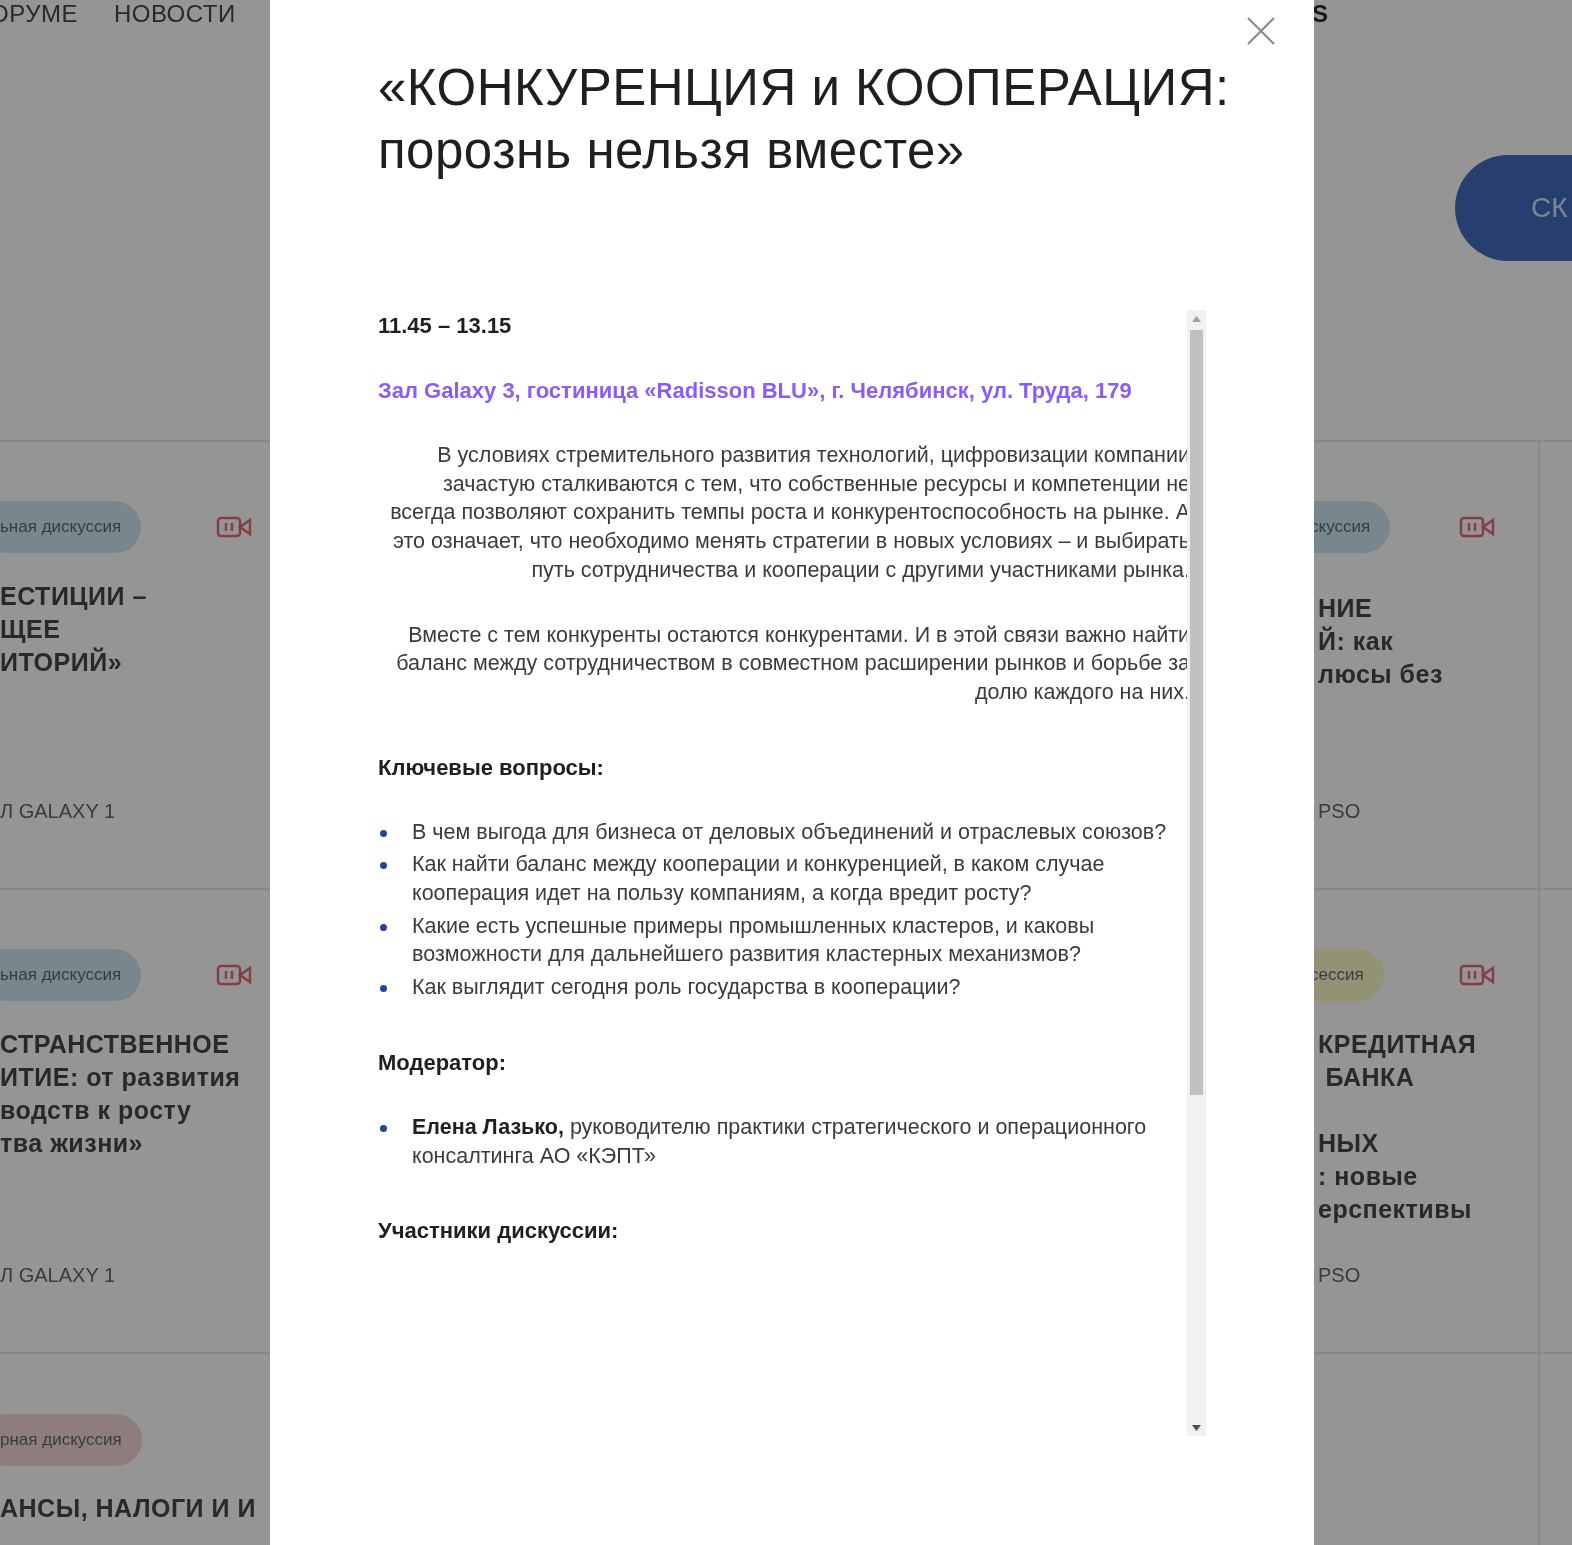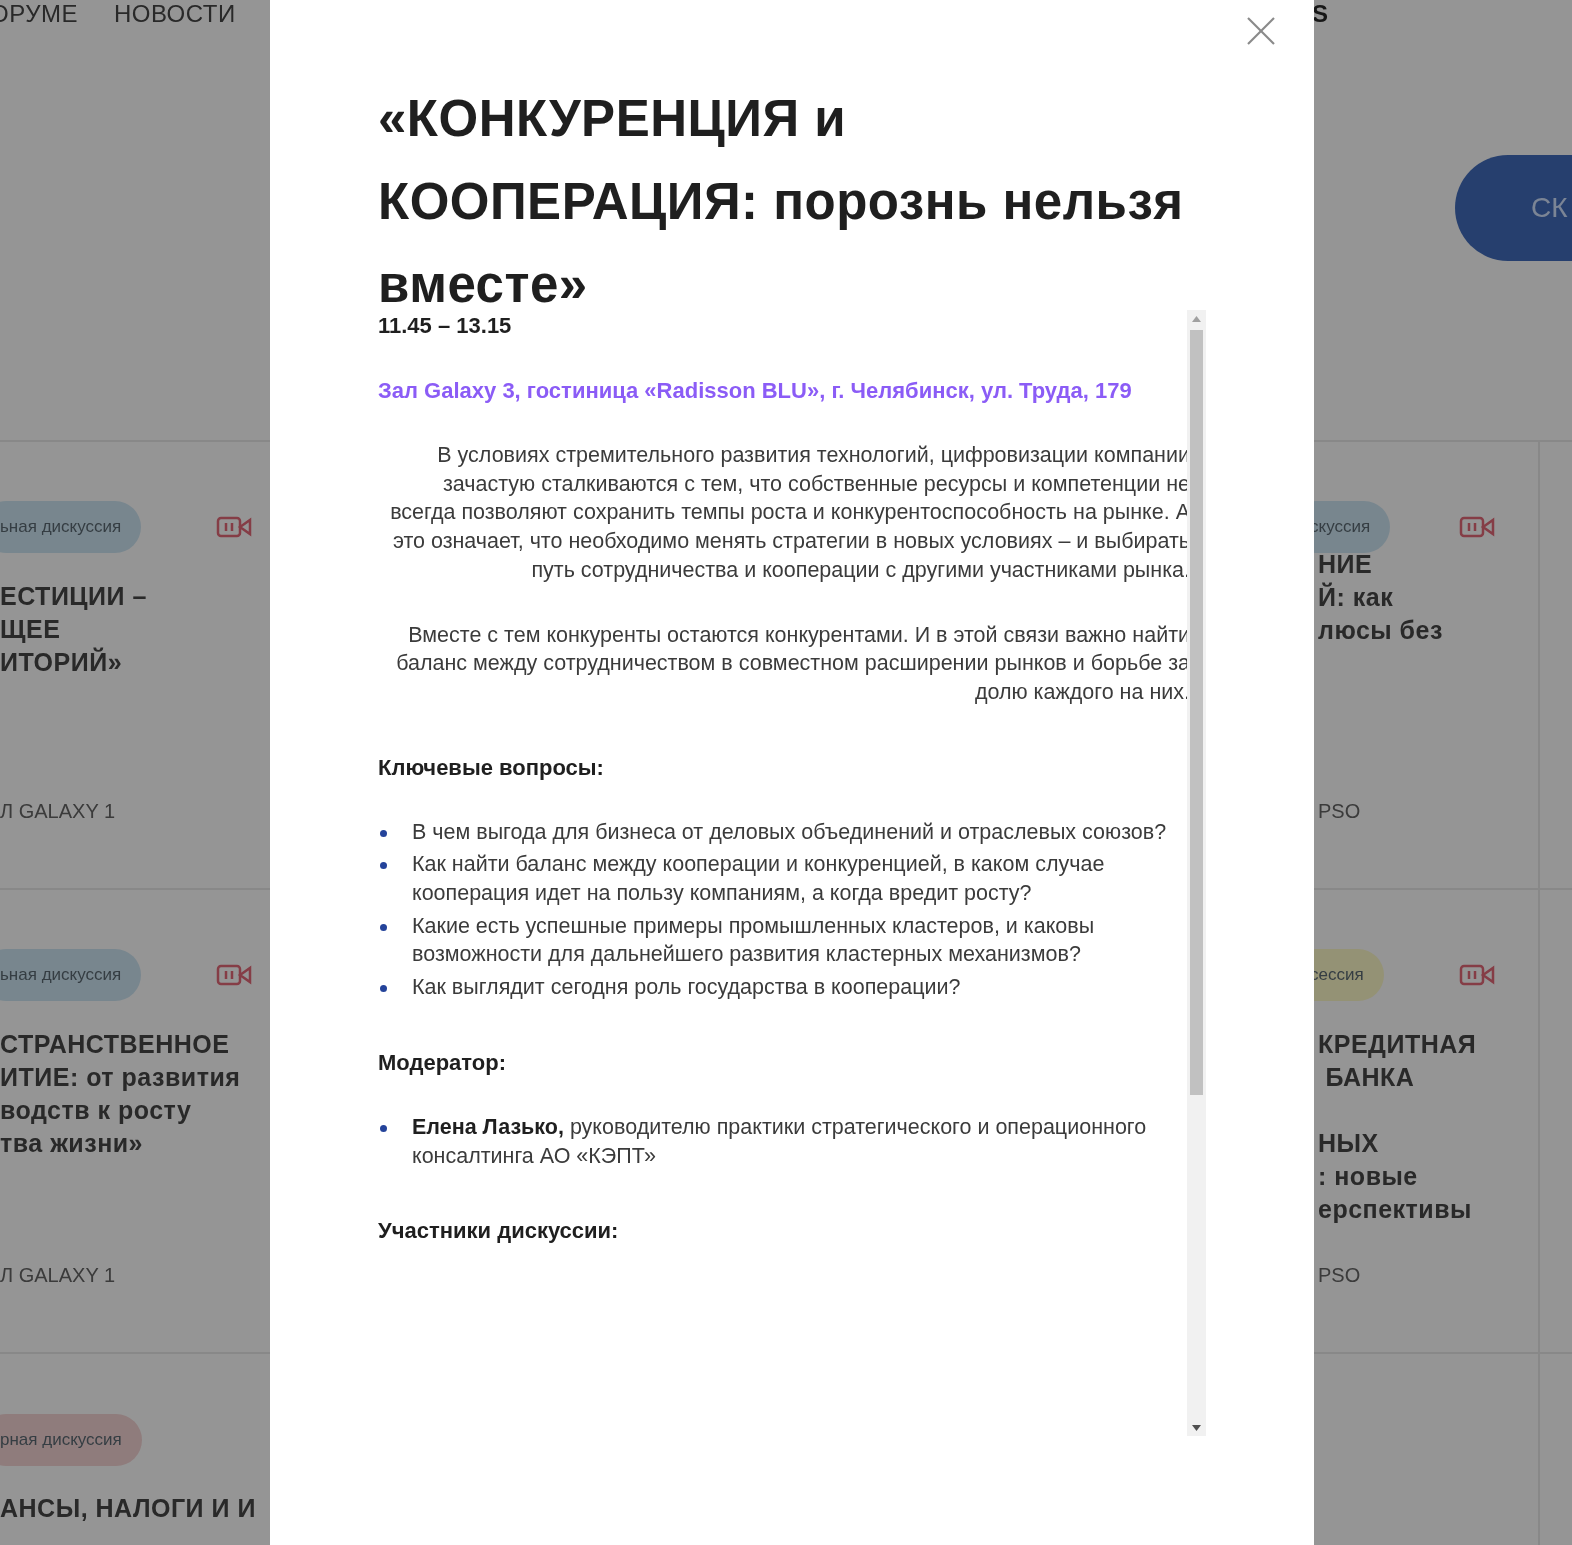--- a/index.html
+++ b/index.html
@@ -20,21 +20,21 @@
   .tag-yellow { background: #fef9c3; }
   .bg-cam { position: absolute; width: 36px; height: 24px; }
   .bg-title { position: absolute; font-size: 25px; font-weight: 700; line-height: 33px; color: #333; white-space: pre; letter-spacing: 0.5px; }
   .bg-loc { position: absolute; font-size: 20px; color: #555; white-space: nowrap; }
 
   .overlay { position: absolute; inset: 0; background: rgba(30,30,30,0.47); }
 
   
   .modal { position: absolute; left: 270px; top: 0; width: 1044px; height: 1545px; background: #ffffff; }
   .close-btn { position: absolute; left: 974px; top: 14px; width: 34px; height: 34px; cursor: pointer; }
-  .modal-title { position: absolute; left: 108px; top: 56px; width: 860px; font-size: 51px; line-height: 83px; color: #1f1f1f; font-weight: 700; letter-spacing: 0.5px; margin-top: 21px; }
+  .modal-title { position: absolute; left: 108px; top: 56px; width: 860px; font-size: 51px; line-height: 63px; color: #1f1f1f; font-weight: 400; letter-spacing: 0.5px; }
 
   .scroll-area { position: absolute; left: 108px; top: 310px; width: 830px; height: 1126px; overflow: hidden; }
   .scroll-content { width: 812px; padding-top: 0; }
   .time { font-size: 22px; font-weight: 700; line-height: 28px; color: #1f1f1f; margin-top: 2px; }
   .venue { font-size: 22px; font-weight: 700; line-height: 29px; color: #8b5cf6; margin-top: 36px; }
   .para { font-size: 21.5px; line-height: 28.7px; color: #3b3b3b; margin-top: 36px; text-align: right; }
   .heading { font-size: 22px; font-weight: 700; line-height: 28px; color: #1f1f1f; margin-top: 47px; }
   .list { list-style: none; margin-top: 36px; }
   .list li { position: relative; padding-left: 34px; font-size: 21.5px; line-height: 28.7px; color: #3b3b3b; margin-bottom: 4px; }
   .list li .bullet { position: absolute; left: 2px; top: 12px; width: 7px; height: 7px; border-radius: 50%; background: #24439a; }
@@ -90,21 +90,21 @@
   <div class="bg-tag tag-pink" style="left:-20px; top:1414px;">рная дискуссия</div>
   <div class="bg-title" style="left:0; top:1492px;">АНСЫ, НАЛОГИ И И</div>
 
   <div class="bg-tag tag-blue" style="left:1290px; top:501px;">скуссия</div>
   <svg class="bg-cam" style="left:1459px; top:515px;" viewBox="0 0 36 24">
       <rect x="2" y="3" width="22" height="18" rx="3" fill="none" stroke="#e05a6a" stroke-width="2.5"></rect>
       <line x1="10" y1="8" x2="10" y2="16" stroke="#e05a6a" stroke-width="2.5"></line>
       <line x1="16" y1="8" x2="16" y2="16" stroke="#e05a6a" stroke-width="2.5"></line>
       <path d="M24 12 L34 5 L34 19 Z" fill="none" stroke="#e05a6a" stroke-width="2.5"></path>
     </svg>
-  <div class="bg-title" style="left:1318px; top:548px;">НИЕ
+  <div class="bg-title" style="left:1318px; top:592px;">НИЕ
 Й: как
 люсы без</div>
   <div class="bg-loc" style="left:1318px; top:800px;">PSO</div>
 
   <div class="bg-tag tag-yellow" style="left:1290px; top:949px;">сессия</div>
   <svg class="bg-cam" style="left:1459px; top:963px;" viewBox="0 0 36 24">
       <rect x="2" y="3" width="22" height="18" rx="3" fill="none" stroke="#e05a6a" stroke-width="2.5"></rect>
       <line x1="10" y1="8" x2="10" y2="16" stroke="#e05a6a" stroke-width="2.5"></line>
       <line x1="16" y1="8" x2="16" y2="16" stroke="#e05a6a" stroke-width="2.5"></line>
       <path d="M24 12 L34 5 L34 19 Z" fill="none" stroke="#e05a6a" stroke-width="2.5"></path>

